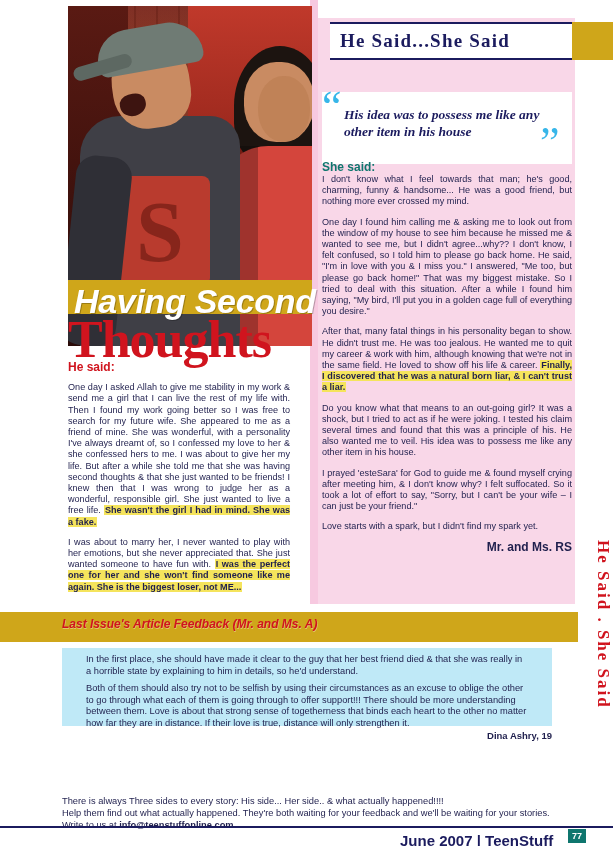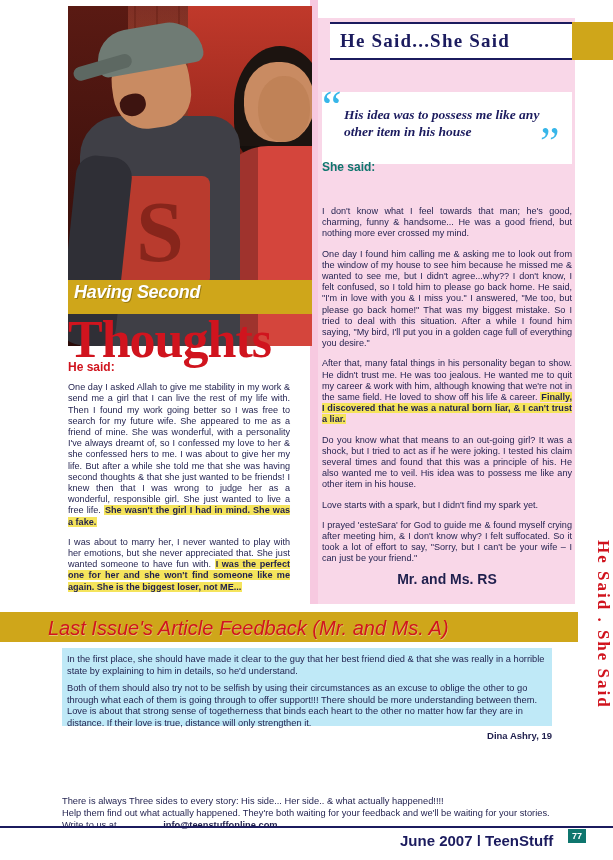--- a/index.html
+++ b/index.html
@@ -151,21 +151,21 @@
   .title-band {
     position: absolute;
     left: 68px; top: 280px; width: 244px; height: 34px;
     background: #cfa61a;
   }
   .title-1 {
     position: absolute;
     left: 74px; top: 282px;
     font-family: "Liberation Sans", sans-serif;
     font-weight: bold; font-style: italic;
-    font-size: 18px; color: #ffffff;
+    font-size: 34px; color: #ffffff;
     letter-spacing: -0.3px;
     text-shadow: 1px 1px 0 rgba(0,0,0,.25);
   }
   .title-2 {
     position: absolute;
     left: 68px; top: 310px;
     font-family: "Liberation Serif", serif;
     font-weight: bold;
     font-size: 52px; color: #d0141e;
     letter-spacing: -1px;
@@ -211,25 +211,24 @@
 
   .she-said {
     position: absolute; left: 322px; top: 160px;
     font-size: 12px; font-weight: bold; color: #0f766e;
   }
   .right-col {
     position: absolute;
     left: 322px; top: 174px; width: 250px;
     font-size: 9.1px; line-height: 11.2px; color: #1f1f4d;
     text-align: justify;
-    margin-top: 32px;
   }
   .right-col p { margin: 0 0 9px 0; }
   .sig {
-    text-align: center; font-weight: bold; font-size: 14px;
+    text-align: right; font-weight: bold; font-size: 12px;
     color: #1f1f4d; margin-top: 2px;
   }
 
   
   .side-tab {
     position: absolute;
     left: 578px; top: 420px; width: 35px; height: 400px;
     background: #ffffff;
   }
   .side-tab-text {
@@ -245,45 +244,45 @@
   }
 
   
   .fb-band {
     position: absolute;
     left: 0; top: 612px; width: 578px; height: 30px;
     background: #cfa61a;
   }
   .fb-title {
     position: absolute;
-    left: 48px; top: 617px;
-    font-weight: normal; font-style: italic;
-    font-size: 20px; color: #d0141e;
+    left: 62px; top: 617px;
+    font-weight: bold; font-style: italic;
+    font-size: 12px; color: #d0141e;
     text-shadow: 0.5px 0.5px 0 rgba(255,255,255,.35);
   }
   .fb-box {
     position: absolute;
     left: 62px; top: 648px; width: 490px; height: 78px;
     background: #bfe9f7;
-    padding: 6px 5px;
+    padding: 6px 24px;
     font-size: 9.3px; line-height: 11.6px; color: #1f1f4d;
   }
   .fb-box p { margin: 0 0 6px 0; }
   .fb-sig {
     position: absolute;
     left: 62px; top: 730px; width: 490px;
     text-align: right;
     font-weight: bold; font-size: 9.5px; color: #1f1f4d;
   }
   .closing {
     position: absolute;
     left: 62px; top: 796px; width: 500px;
     font-size: 9.3px; line-height: 11.8px; color: #1f1f4d;
   }
-  .closing b { color:#1f1f4d;margin-left:44px; }
+  .closing b { color:#1f1f4d; }
 
   
   .footer-line {
     position: absolute;
     left: 0; top: 826px; width: 613px; height: 2px;
     background: #1b1b5e;
   }
   .footer-text {
     position: absolute;
     left: 400px; top: 832px;
@@ -347,22 +346,22 @@
   <div class="qmark-open">“</div>
   <div class="quote-text">His idea was to possess me like any other item in his house</div>
   <div class="qmark-close">”</div>
 
   <div class="she-said">She said:</div>
   <div class="right-col">
     <p>I don't know what I feel towards that man; he's good, charming, funny &amp; handsome... He was a good friend, but nothing more ever crossed my mind.</p>
     <p>One day I found him calling me &amp; asking me to look out from the window of my house to see him because he missed me &amp; wanted to see me, but I didn't agree...why?? I don't know, I felt confused, so I told him to please go back home. He said, "I'm in love with you &amp; I miss you." I answered, "Me too, but please go back home!" That was my biggest mistake. So I tried to deal with this situation. After a while I found him saying, "My bird, I'll put you in a golden cage full of everything you desire."</p>
     <p><span>After that, many fatal things in his personality began to show. He didn't trust me. He was too jealous. He wanted me to quit my career &amp; work with him, although knowing that we're not in the same field. He loved to show off his life &amp; career.</span> <span class="hl">Finally, I discovered that he was a natural born liar, &amp; I can't trust a liar.</span></p>
     <p>Do you know what that means to an out-going girl? It was a shock, but I tried to act as if he were joking. I tested his claim several times and found that this was a principle of his. He also wanted me to veil. His idea was to possess me like any other item in his house.</p>
+    <p>I prayed 'esteSara' for God to guide me &amp; found myself crying after meeting him, &amp; I don't know why? I felt suffocated. So it took a lot of effort to say, "Sorry, but I can't be your wife – I can just be your friend."</p>
     <p>Love starts with a spark, but I didn't find my spark yet.</p>
-    <p>I prayed 'esteSara' for God to guide me &amp; found myself crying after meeting him, &amp; I don't know why? I felt suffocated. So it took a lot of effort to say, "Sorry, but I can't be your wife – I can just be your friend."</p>
     <div class="sig">Mr. and Ms. RS</div>
   </div>
 
   <div class="side-tab"></div>
   <div class="side-tab-text">He Said . She Said</div>
 
   <div class="fb-band"></div>
   <div class="fb-title">Last Issue's Article Feedback (Mr. and Ms. A)</div>
   <div class="fb-box">
     <p>In the first place, she should have made it clear to the guy that her best friend died &amp; that she was really in a horrible state by explaining to him in details, so he'd understand.</p>

